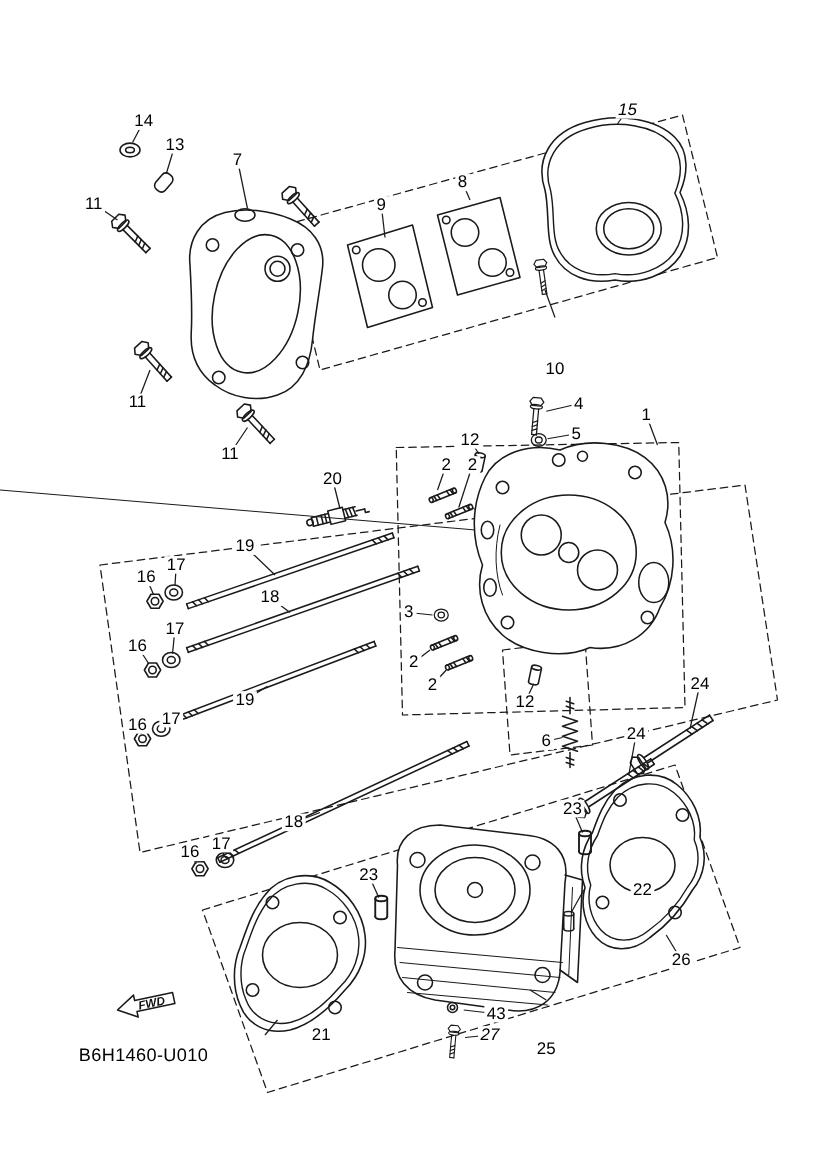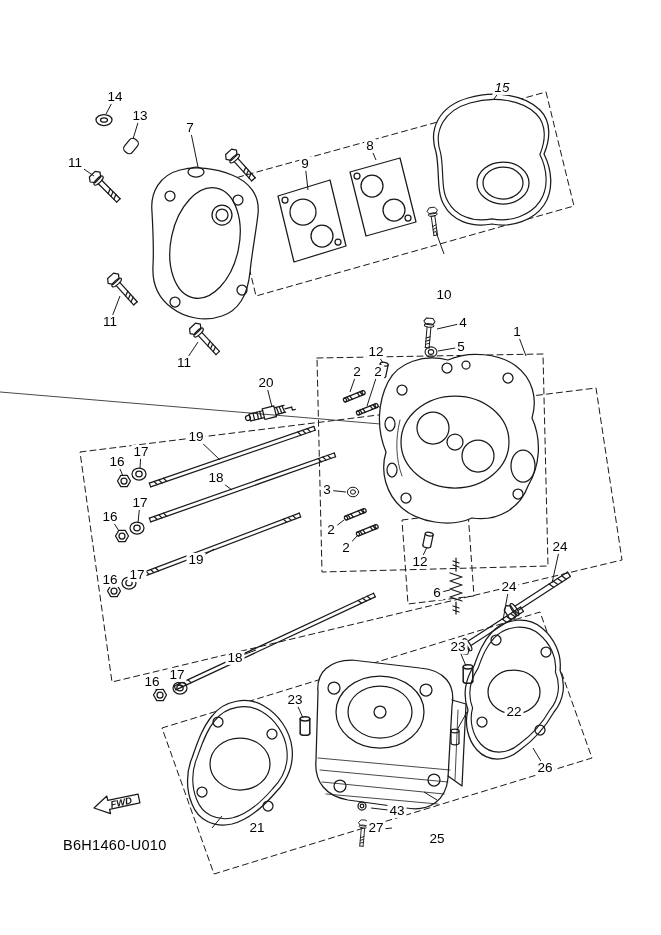--- a/index.html
+++ b/index.html
@@ -418,18 +418,18 @@
       <div class="callout" style="left: 560px; top: 547px;">24</div>
       <div class="callout" style="left: 235px; top: 658px;">18</div>
       <div class="callout" style="left: 177px; top: 675px;">17</div>
       <div class="callout" style="left: 152px; top: 682px;">16</div>
       <div class="callout" style="left: 458px; top: 647px;">23</div>
       <div class="callout" style="left: 467px; top: 712px; margin-left: 47px;">22</div>
       <div class="callout" style="left: 545px; top: 768px;">26</div>
       <div class="callout" style="left: 295px; top: 700px;">23</div>
       <div class="callout" style="left: 437px; top: 839px;">25</div>
       <div class="callout" style="left: 397px; top: 811px;">43</div>
-      <div class="callout" style="left: 376px; top: 828px;">27</div>
+      <div class="callout" style="left: 392px; top: 828px; font-style: italic;">27</div>
       <div class="callout" style="left: 212px; top: 828px; margin-left: 45px;">21</div>
     </div>
 
   <div class="diagram-code">B6H1460-U010</div>
 </div>
 
 </body></html>

